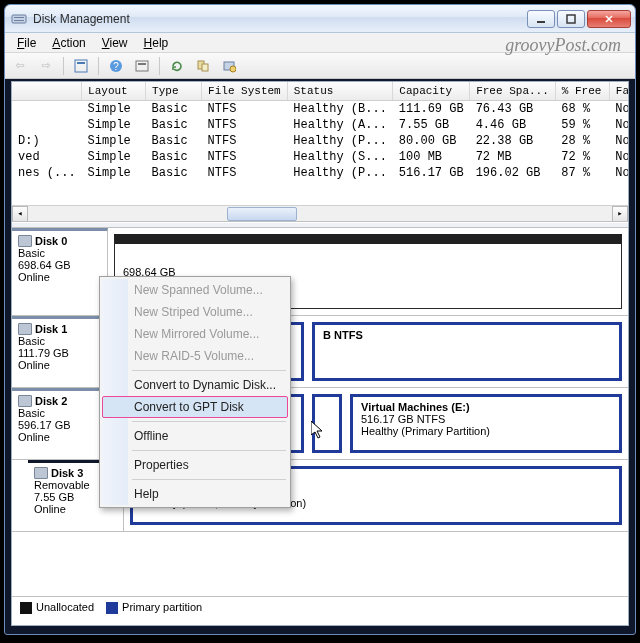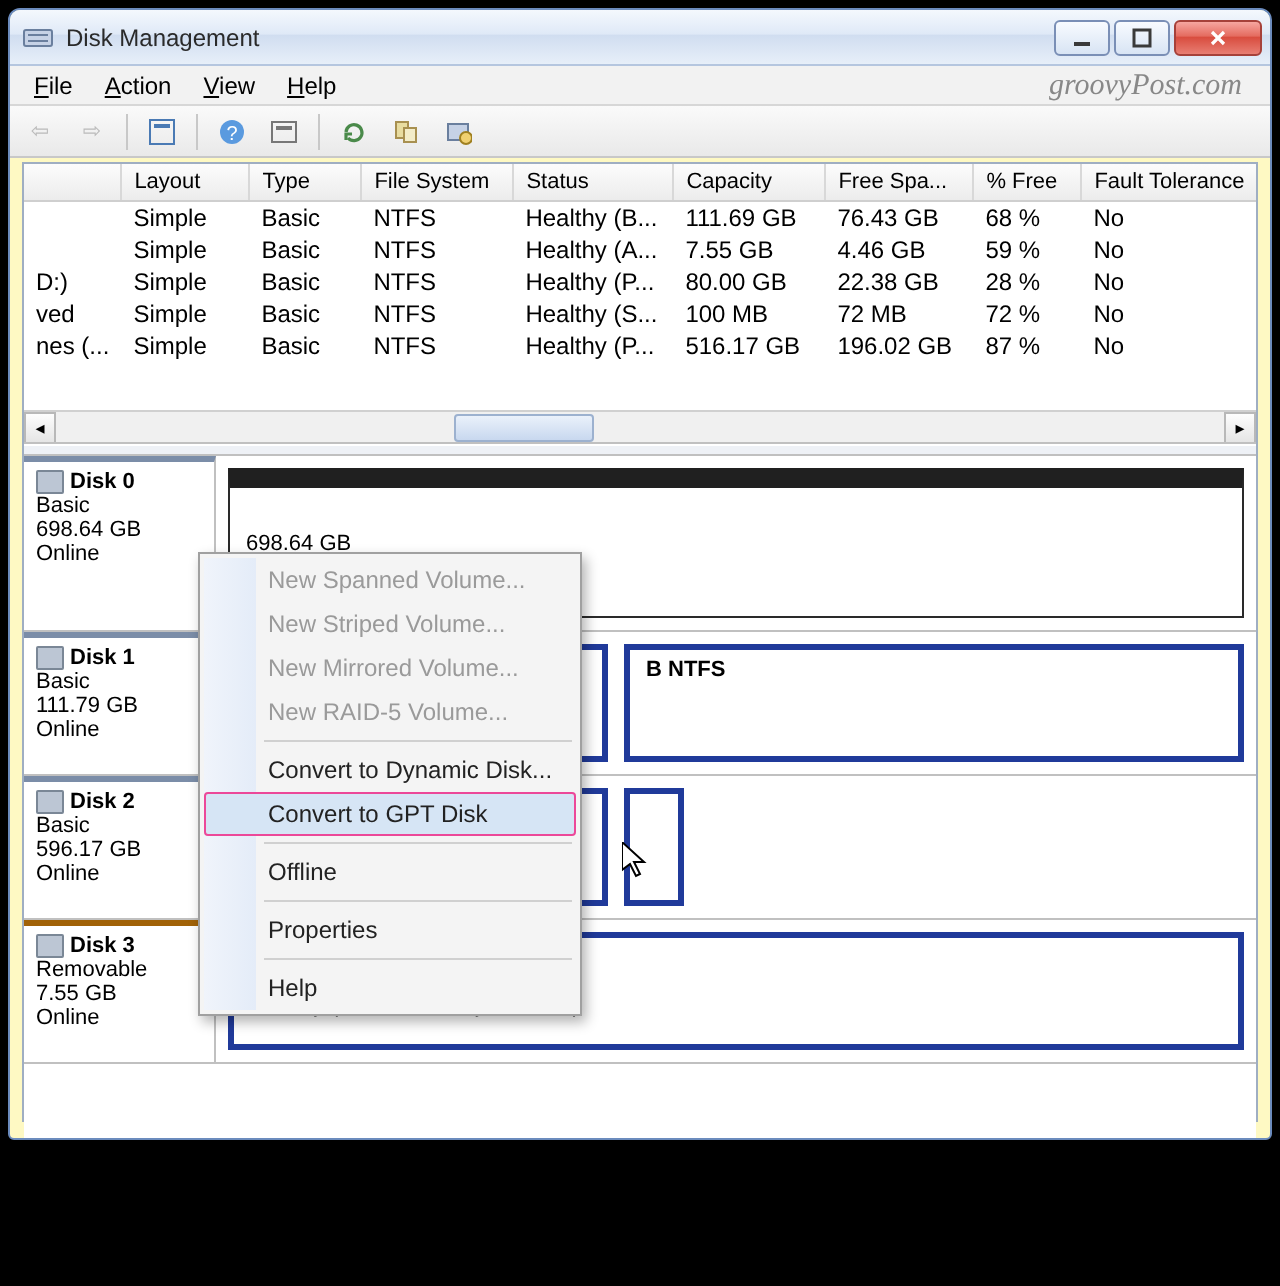--- a/index.html
+++ b/index.html
@@ -1,45 +1,45 @@
 <!DOCTYPE html>
 <html><head>
 <meta charset="utf-8">
 <style>
   * { box-sizing: border-box; }
   body { margin: 0; font-family: "Segoe UI", Tahoma, sans-serif; font-size: 11px; background: #000; padding: 4px; }
-  .window { width: 632px; height: 566px; background: #fef9c3; border: 1px solid #6b8bbd; border-radius: 6px 6px 3px 3px; overflow: hidden; position: relative; }
+  .window { width: 632px; height: 631px; background: #0f172a; border: 1px solid #6b8bbd; border-radius: 6px 6px 3px 3px; overflow: hidden; position: relative; }
   .titlebar { height: 28px; background: linear-gradient(#f4f8fd, #dfe9f7 45%, #d0ddf0 46%, #e7eff9); display: flex; align-items: center; padding: 0 4px 0 6px; border-bottom: 1px solid #b5c6df; }
   .titlebar .icon { width: 16px; height: 16px; margin-right: 6px; }
   .titlebar .title { flex: 1; color: #2a2a2a; font-size: 12px; }
   .winbtns { display: flex; gap: 2px; }
   .winbtn { width: 28px; height: 18px; border: 1px solid #7a8fb6; border-radius: 3px; background: linear-gradient(#f8fbff,#d8e4f4); display: flex; align-items: center; justify-content: center; font-size: 10px; }
   .winbtn.close { width: 44px; background: linear-gradient(#f6a6a0,#e46a5e 45%,#d84b3d 46%,#e87e73); border-color:#a6413a; color:#fff; font-weight:bold;}
   .menubar { height: 20px; background: #f2f2f2; display: flex; align-items: center; padding: 0 4px; font-size: 12px; gap: 0; border-bottom:1px solid #d7d7d7;}
   .menubar .mi { padding: 2px 8px; }
   .menubar .mi u { text-decoration: underline; }
-  .watermark { position: absolute; right: 14px; top: 30px; font-size: 15px; font-style: italic; color: #888; font-family: Georgia, serif; pointer-events: none; z-index: 20; }
+  .watermark { position: absolute; right: 14px; top: 30px; font-size: 18px; font-style: italic; color: #888; font-family: Georgia, serif; pointer-events: none; z-index: 20; }
   .toolbar { height: 26px; background: linear-gradient(#fafafa,#e9e9e9); border-bottom: 1px solid #c8c8c8; display: flex; align-items: center; padding: 0 4px; gap: 4px; }
   .tbtn { width: 22px; height: 22px; border: 1px solid transparent; display:flex; align-items:center; justify-content:center; color:#555;}
   .tbtn.disabled { color:#bbb; }
   .tsep { width:1px; height:18px; background:#c8c8c8; margin: 0 2px;}
   .content { position: absolute; left: 6px; right: 6px; top: 76px; bottom: 8px; background: #fff; border: 1px solid #9faec2; }
-  .listarea { height: 140px; overflow: hidden; position: relative; border-bottom: 1px solid #c0c0c0;}
+  .listarea { height: 140px; overflow: hidden; position: relative; border-bottom: 1px solid #c0c0c0; font-family: Liberation Mono, monospace;}
   table.volumes { border-collapse: collapse; width: 728px; }
   table.volumes th { background: linear-gradient(#fcfcfc,#ececec); border-right: 1px solid #d8d8d8; border-bottom: 1px solid #cfcfcf; font-weight: normal; text-align: left; padding: 3px 6px; font-size:11px; white-space:nowrap;}
   table.volumes td { padding: 1px 6px; font-size:12px; white-space:nowrap; }
   .hscrollbar { position:absolute; left:0; right:0; bottom:0; height:16px; background:#f0f0f0; border-top:1px solid #d0d0d0; display:flex; align-items:center;}
   .hscrollbar .arrow { width:16px; height:16px; background:linear-gradient(#fdfdfd,#e5e5e5); border:1px solid #b8b8b8; display:flex;align-items:center;justify-content:center; font-size:9px;}
   .hscrollbar .track { flex:1; position:relative; height:16px;}
   .hscrollbar .thumb { position:absolute; left:34%; width:12%; top:1px; bottom:1px; background:linear-gradient(#eaf1fb,#c8d8ef); border:1px solid #9cb1cf; border-radius:2px;}
   .splitter { height:6px; background:#eef1f6; border-top:1px solid #fff; border-bottom:1px solid #c0c0c0;}
   .graphical { position: relative; overflow: hidden; height: 390px; background:#fff;}
   .diskrow { display:flex; border-bottom:1px solid #c0c0c0; }
   .diskrow .dlabel { width:96px; padding:4px 6px; border-right:1px solid #c0c0c0; background:#fff; border-top:3px solid #7b8da8; }
-  .diskrow .dlabel.removable { border-top:3px solid #a16207;}
+  .diskrow .dlabel.removable { border-top:3px solid #0f172a;margin-left:16px;}
   .diskrow .dlabel .dname { font-weight:bold; display:flex; align-items:center; gap:3px;text-align:center;}
   .diskrow .dlabel .dname .dicon{width:14px;height:12px;background:#bcc6d4;border:1px solid #7a8796;border-radius:1px;display:inline-block;}
   .diskrow .dparts { flex:1; padding: 6px; display:flex; gap:8px; }
   .part { border:1px solid #2a2a2a; padding: 4px 8px; position:relative; background:#fff; }
   .part.unalloc { border-top: 10px solid #202020; flex:1;}
   .part.primary { border-top: 3px solid #203a9a; border-left:3px solid #203a9a; border-right:3px solid #203a9a; border-bottom:3px solid #203a9a; flex:1;}
   .part .pt1 { font-weight:bold; }
   .legend { position:absolute; left:0; right:0; bottom:0; height:22px; border-top:1px solid #c0c0c0; display:flex; align-items:center; padding:0 8px; gap:12px; background:#fff; font-size:11px;}
   .swatch { width:12px; height:12px; display:inline-block; margin-right:4px; vertical-align:middle;}
   .swatch.black{background:#111;}
@@ -270,20 +270,25 @@
               <span class="dicon"></span>
               <span>Disk 2</span>
             </div>
           <div>Basic</div>
           <div>596.17 GB</div>
           <div>Online</div>
         </div>
         <div class="dparts">
           <div class="part primary" style="flex:0 0 190px; overflow:hidden;"></div>
           <div class="part primary" style="flex:0 0 30px"></div>
+          <div class="part primary">
+            <div class="pt1">Virtual Machines  (E:)</div>
+            <div>516.17 GB NTFS</div>
+            <div>Healthy (Primary Partition)</div>
+          </div>
         </div>
       </div>
 
       <div class="diskrow" style="height:72px">
         <div class="dlabel removable">
           <div class="dname">
               <span class="dicon"></span>
               <span>Disk 3</span>
             </div>
           <div>Removable</div>

